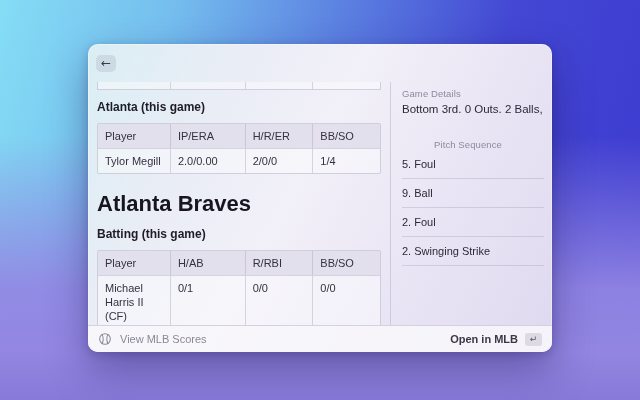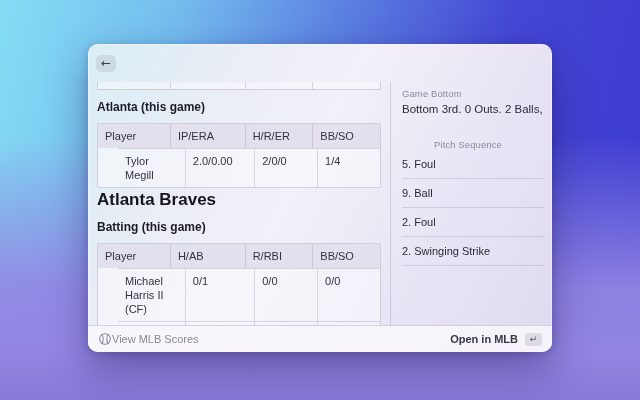--- a/index.html
+++ b/index.html
@@ -32,47 +32,47 @@
   }
 
   
   .bodyrow { flex:1 1 auto; display:flex; min-height:0; }
   .main { width:302px; flex:0 0 302px; padding:0 9px; overflow:hidden; }
   .sidebar { flex:1 1 auto; border-left:1px solid rgba(160,155,185,0.38); padding:6px 8px 0 11px; overflow:hidden; }
 
   
   .tbl { border:1px solid rgba(165,160,185,0.45); border-radius:2px; background:rgba(252,251,254,0.5); }
   .trow { display:flex; }
-  .trow + .trow { border-top:1px solid rgba(165,160,185,0.4);margin-left:20px; }
+  .trow + .trow { border-top:1px solid rgba(165,160,185,0.4); }
   .thead { background:rgba(222,219,234,0.8); }
   .tc { padding:5px 7px; font-size:11px; line-height:14px; color:#34323e; }
   .tc + .tc { border-left:1px solid rgba(165,160,185,0.4); }
   .c0 { width:25.5%; } .c1 { width:26.5%; } .c2 { width:24%; } .c3 { width:24%; }
 
   .sliver { height:8px; border:1px solid rgba(165,160,185,0.45); border-top:none;
             background:rgba(252,251,254,0.5); display:flex; }
   .sliver .sc { height:100%; }
   .sliver .sc + .sc { border-left:1px solid rgba(165,160,185,0.4); }
 
   .sec-title { font-size:12px; font-weight:bold; color:#1e1c26; margin:10px 0 9px; }
-  .team-title { font-size:17px; font-weight:bold; color:#17151f; margin:2px 0 0; }
+  .team-title { font-size:22px; font-weight:bold; color:#17151f; margin:17px 0 0; }
 
   
   .meta-label { font-size:9.5px; color:#8d8a9e; letter-spacing:0.1px; }
   .meta-value { font-size:11.5px; color:#2c2a36; margin-top:4px; white-space:nowrap; overflow:hidden; }
   .ps-label { margin-top:24px;padding-left:32px; }
   .pitch-item { height:29px; display:flex; align-items:center; font-size:11px; color:#2c2a36;
                 border-bottom:1px solid rgba(160,155,185,0.35); }
   .pitch-item:first-of-type { margin-top:2px; }
 
   
   .ftr { flex:0 0 27px; height:27px; background:rgba(248,247,251,0.88);
          border-top:1px solid rgba(160,155,185,0.4);
          display:flex; align-items:center; padding:0 10px; }
-  .ftr-left { display:flex; align-items:center; }
+  .ftr-left { display:flex; align-items:center; gap:8px; }
   .ftr-left span { font-size:11px; color:#8b8896; }
   .ftr-right { margin-left:auto; display:flex; align-items:center; gap:7px; cursor:pointer; }
   .ftr-right .action { font-size:11px; font-weight:bold; color:#3a3844; }
   .keycap { min-width:17px; height:13px; padding:0 3px; border-radius:3px;
             background:rgba(130,127,150,0.22); color:#55525f; font-size:9px; line-height:13px;
             text-align:center; font-family:"DejaVu Sans",sans-serif; }
   .ball-icon { width:14px; height:14px; display:block; }
 </style>
 </head>
 <body>
@@ -132,21 +132,21 @@
           <div class="tc c0">Jorge Soler (RF)</div>
           <div class="tc c1">0/1</div>
           <div class="tc c2">0/0</div>
           <div class="tc c3">0/0</div>
         </div>
       </div>
 
     </div>
 
     <div class="sidebar">
-      <div class="meta-label">Game Bottom</div>
+      <div class="meta-label">Game Details</div>
       <div class="meta-value">Bottom 3rd. 0 Outs. 2 Balls, 2 Strik...</div>
       <div class="meta-label ps-label">Pitch Sequence</div>
 
       <div class="pitch-item">5. Foul</div>
       <div class="pitch-item">9. Ball</div>
       <div class="pitch-item">2. Foul</div>
       <div class="pitch-item">2. Swinging Strike</div>
     </div>
 
   </div>

